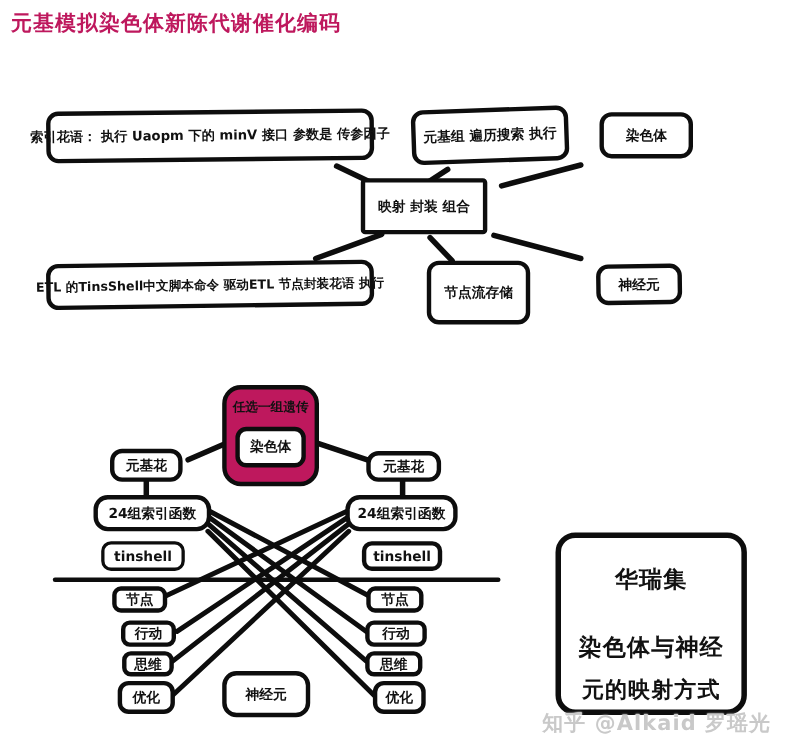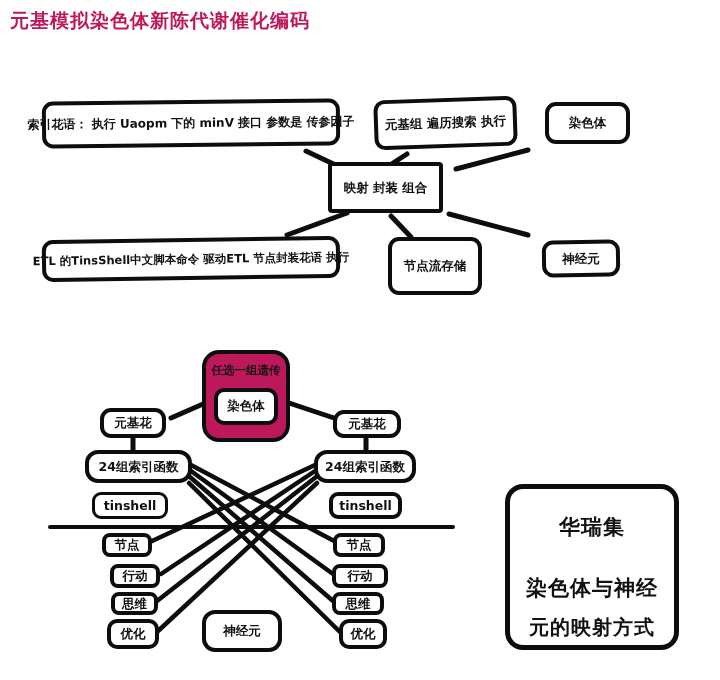--- a/index.html
+++ b/index.html
@@ -116,14 +116,15 @@
   <div class="box ndR4">优化</div>
 
   <div class="box neu2">神经元</div>
 
   <div class="caption">
     <div class="cap1">华瑞集</div>
     <div class="cap2">染色体与神经</div>
     <div class="cap3">元的映射方式</div>
   </div>
 
+  <div class="watermark">知乎 @Alkaid 罗瑶光</div>
 
 </div>
 
 </body></html>

